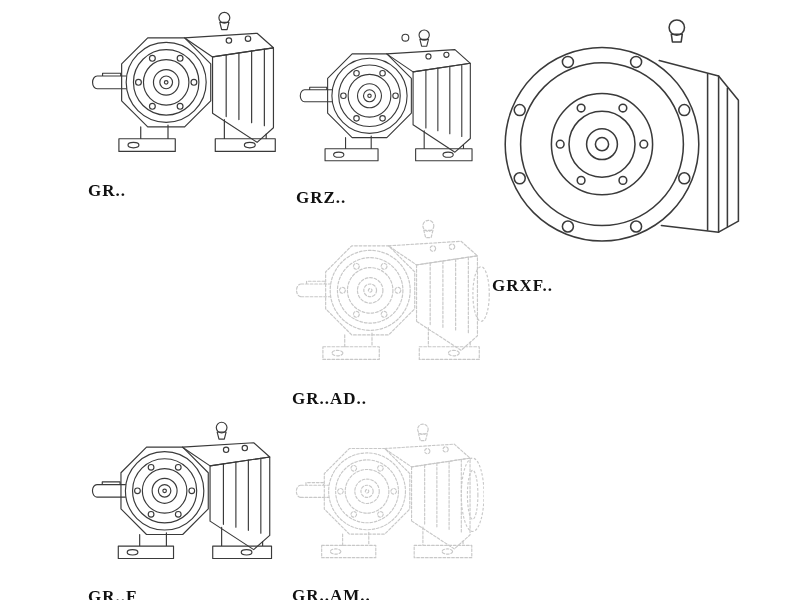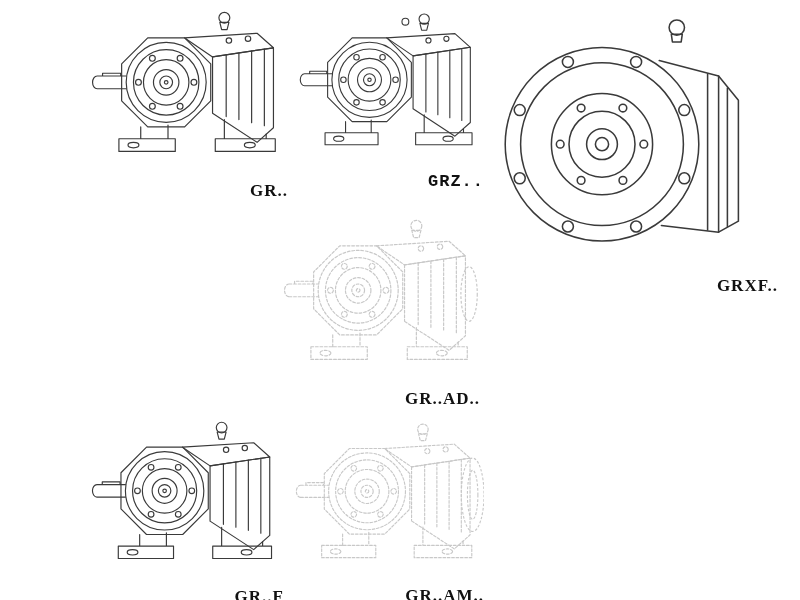--- a/index.html
+++ b/index.html
@@ -4,21 +4,21 @@
 <style>
   * { margin:0; padding:0; box-sizing:border-box; }
   html,body { width:800px; height:600px; }
   body {
     background: var(--bg, #ffffff);
     font-family: "Liberation Serif", serif;
     position: relative;
     overflow: hidden;
   }
   .canvas { position:absolute; inset:0; }
-  .fig { position:absolute; display:flex; flex-direction:column; align-items:flex-end; }
+  .fig { position:absolute; display:flex; flex-direction:column; align-items:flex-start; }
   .art { width:100%; }
   .art svg { display:block; width:100%; height:auto; }
   .solid { color: var(--line, #3a3a3a); }
   .ghost { color: var(--ghost, #c8c8c8); }
   .ghost svg * { stroke-dasharray: 3 2; }
   .lbl {
     font-weight: bold;
     font-size: 17px;
     color: var(--label, #111111);
     letter-spacing: 1px;
@@ -128,41 +128,41 @@
 
   <figure class="fig" style="left:88px; top:6px; width:200px;">
     <div class="art solid">
       <svg viewBox="0 0 220 190">
           <use href="#gbox"></use>
         </svg>
     </div>
     <figcaption class="lbl">GR..</figcaption>
   </figure>
 
-  <figure class="fig" style="left:296px; top:8px; width:188px;font-family:Liberation Mono, monospace;">
+  <figure class="fig" style="left:296px; top:24px; width:188px;">
     <div class="art solid">
       <svg viewBox="0 0 220 190">
         <use href="#gbox"></use>
         <circle cx="128" cy="16" r="4" fill="none" stroke="currentColor" stroke-width="1.3"></circle>
       </svg>
     </div>
     <figcaption class="lbl">GRZ..</figcaption>
   </figure>
 
   <figure class="fig" style="left:492px; top:10px; width:286px;">
     <div class="art solid">
       <svg viewBox="0 0 260 240">
           <use href="#fbox"></use>
         </svg>
     </div>
     <figcaption class="lbl">GRXF..</figcaption>
   </figure>
 
 
-  <figure class="fig" style="left:280px; top:214px; width:200px;">
+  <figure class="fig" style="left:292px; top:214px; width:200px;">
     <div class="art ghost">
       <svg viewBox="0 0 220 190">
         <use href="#gbox"></use>
         <g fill="none" stroke="currentColor" stroke-width="1.3">
           <ellipse cx="208" cy="88" rx="9" ry="30"></ellipse>
         </g>
       </svg>
     </div>
     <figcaption class="lbl">GR..AD..</figcaption>
   </figure>

